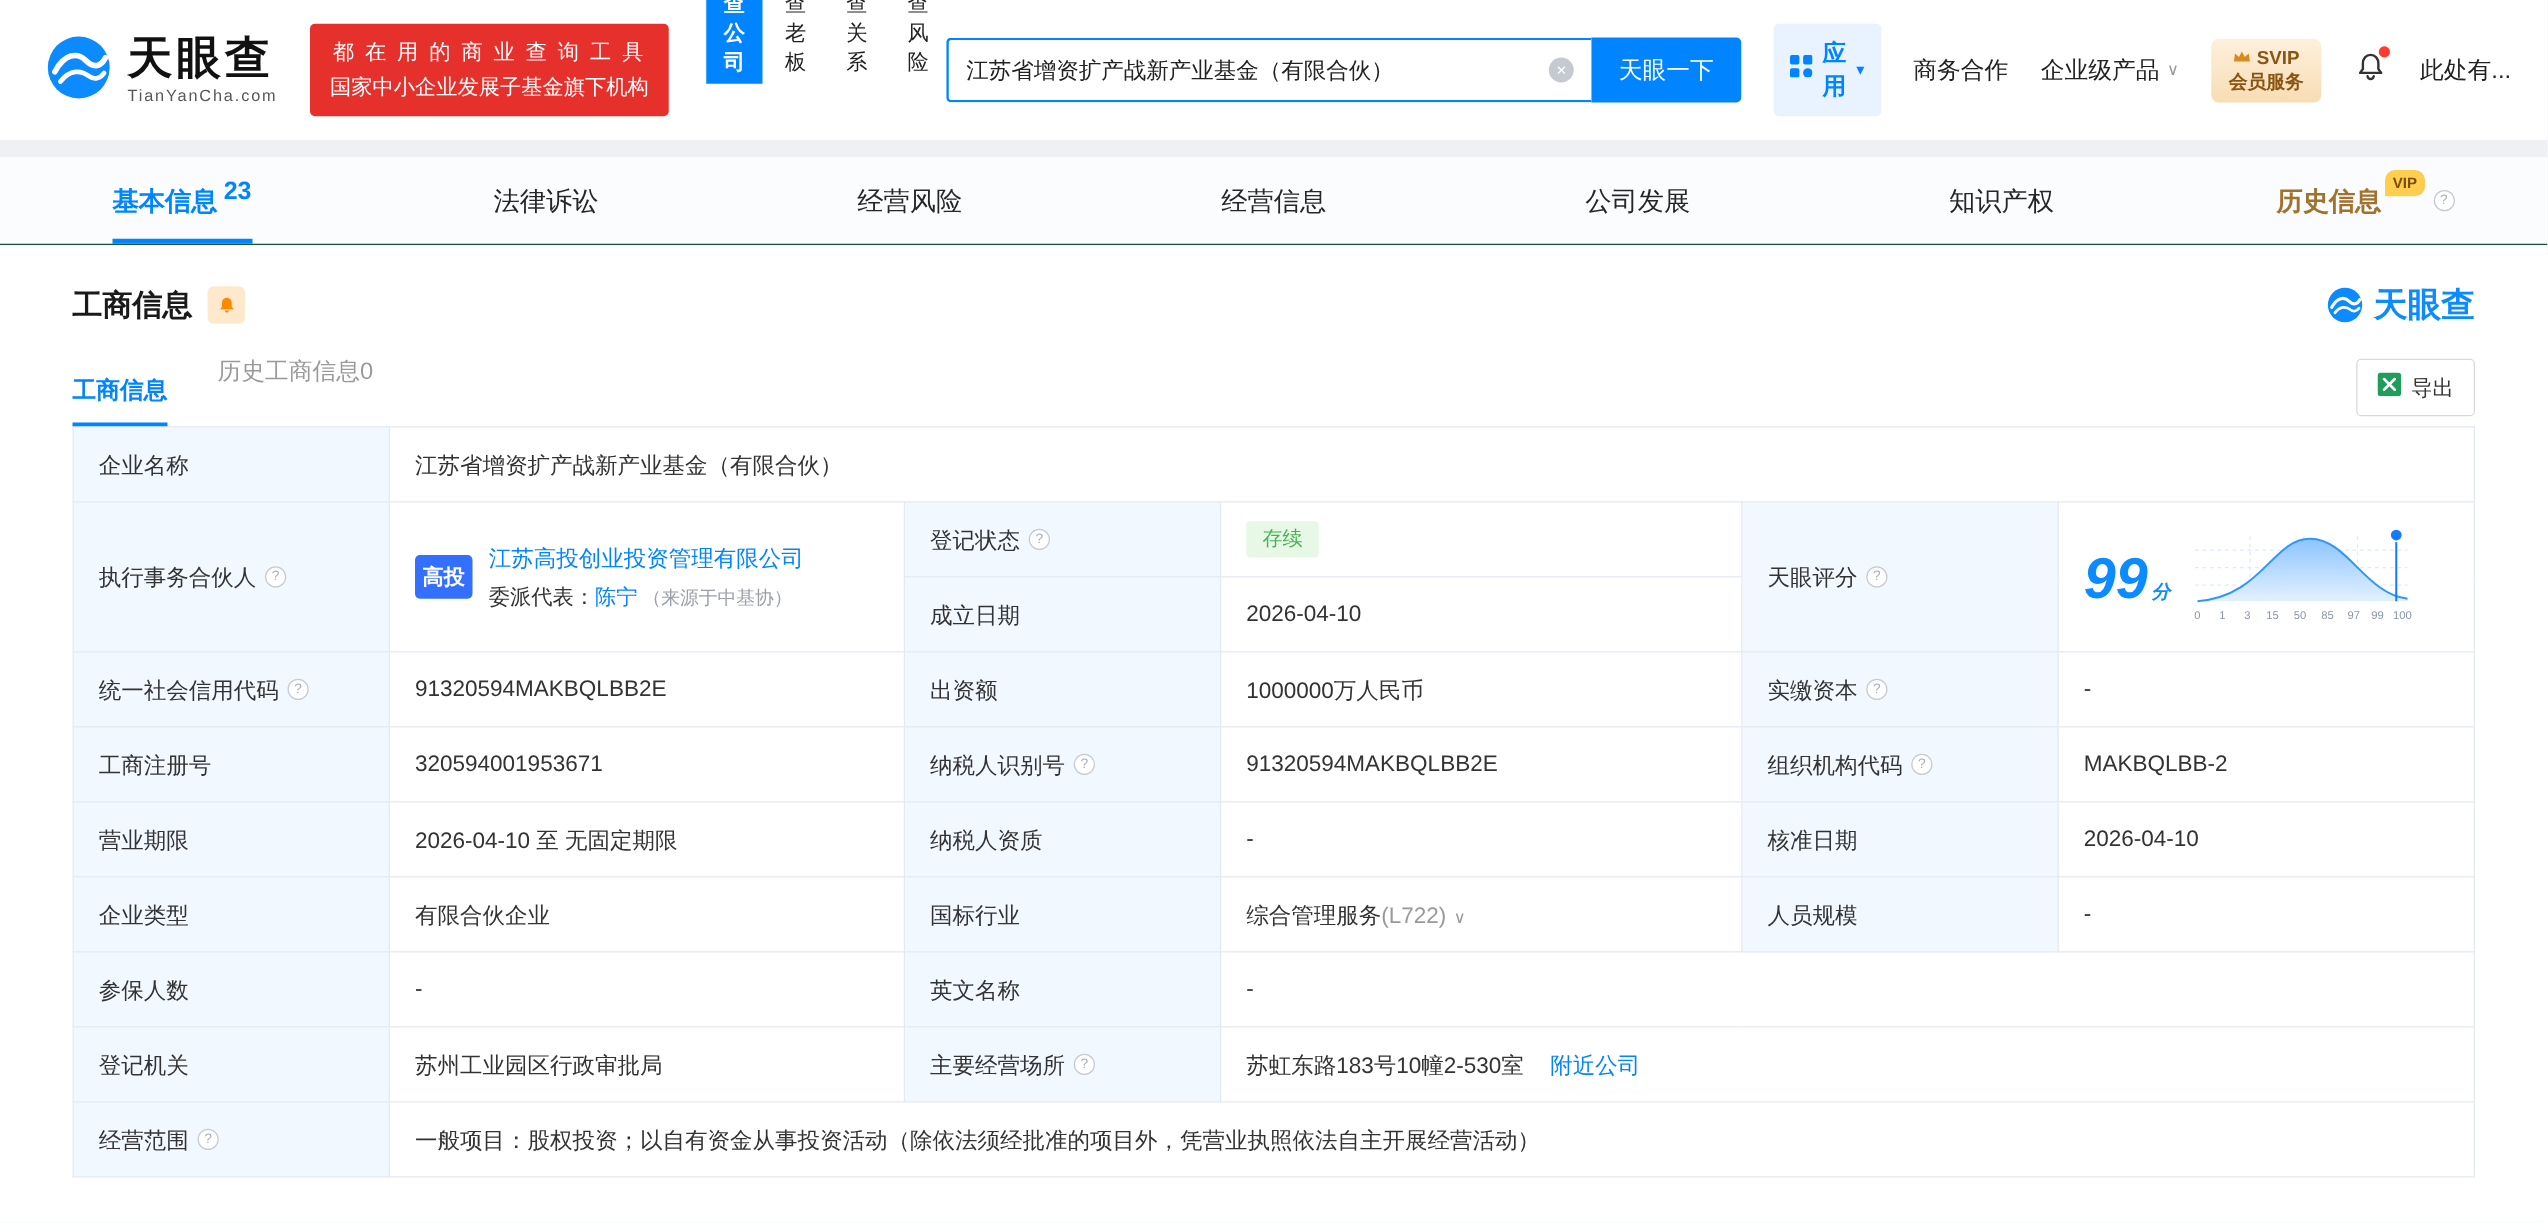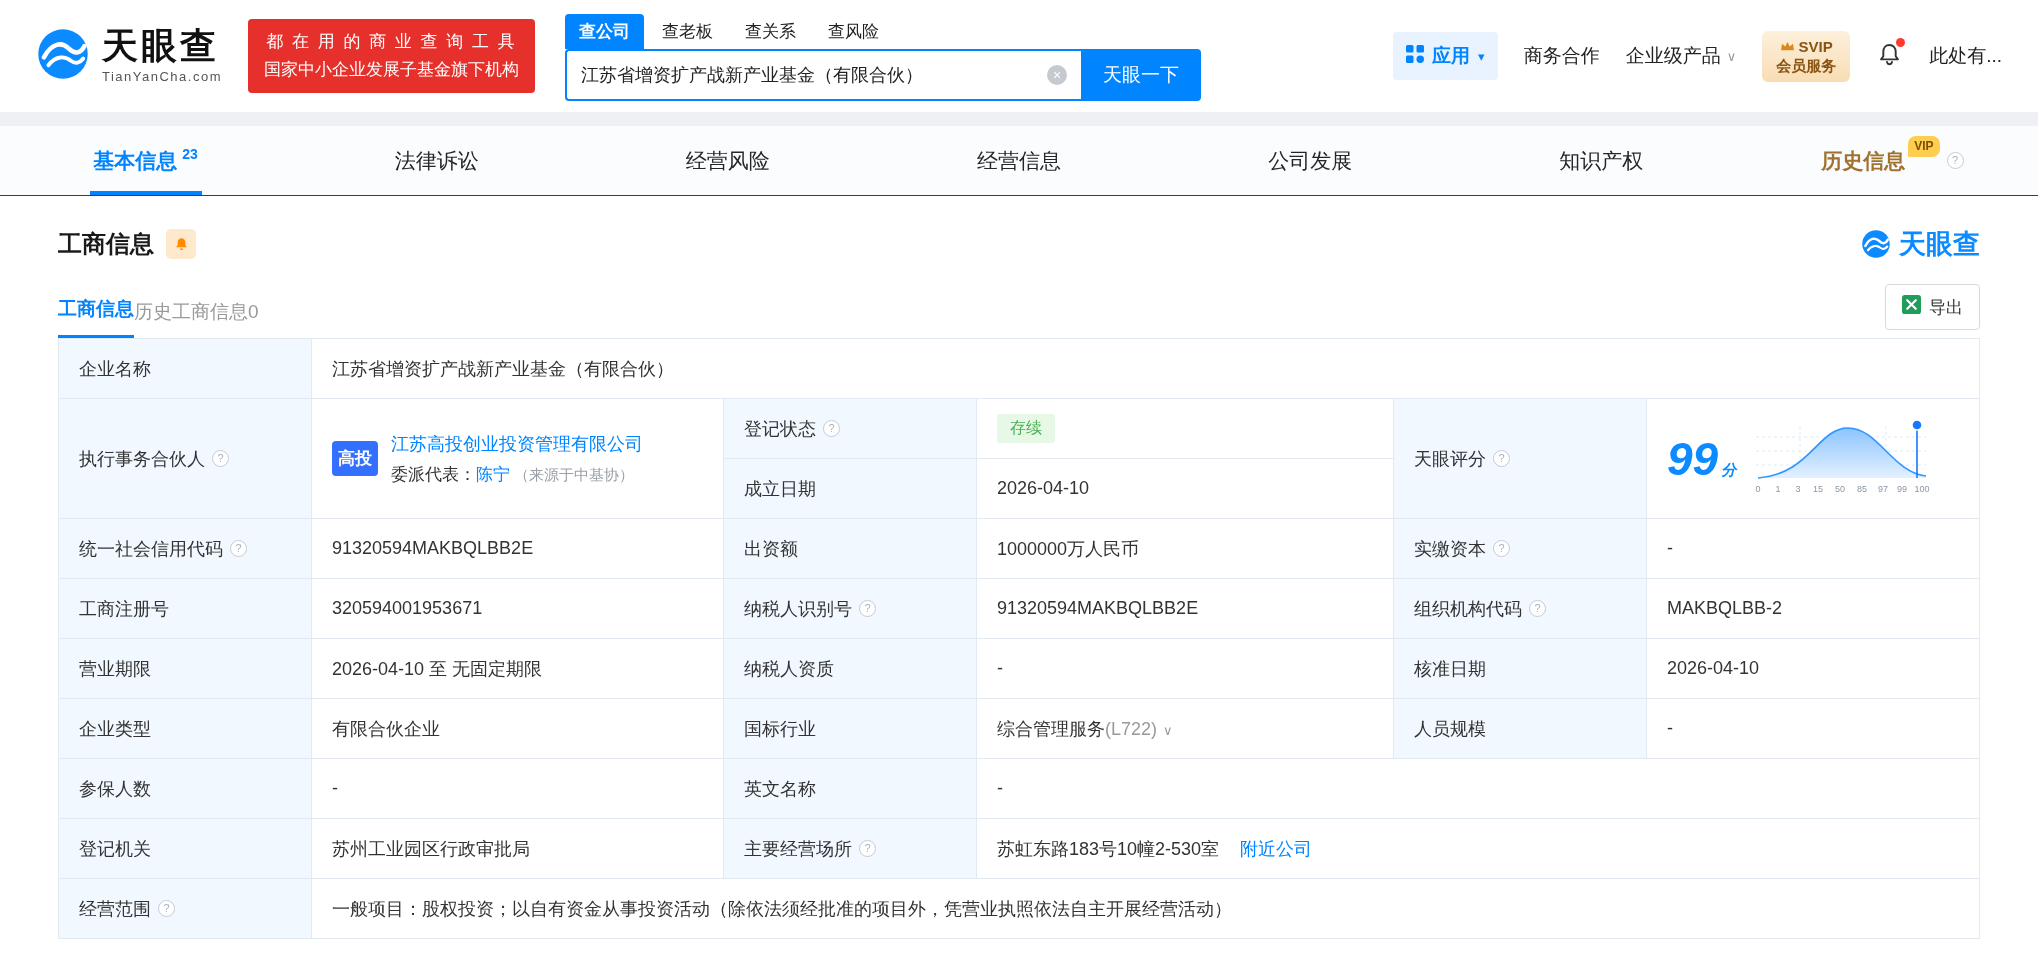--- a/index.html
+++ b/index.html
@@ -8,21 +8,21 @@
   body{background:#eef0f3;font-family:"Liberation Sans","DejaVu Sans",sans-serif;color:#333}
 
   
   .topbar{height:112px;background:#fff;display:flex;align-items:center;padding:0 36px;gap:26px}
   .logo{display:flex;align-items:center;gap:12px;cursor:pointer}
   .logo-cn{font-size:36px;font-weight:700;letter-spacing:3px;color:#111;line-height:1}
   .logo-en{font-size:13px;color:#555;letter-spacing:1.5px;margin-top:5px}
   .promo{background:#e6302c;color:#ffffff;border-radius:4px;padding:9px 16px;text-align:center;font-size:17px;line-height:1.65;white-space:nowrap}
   .promo .l1{letter-spacing:2px}
 
-  .search{display:flex;flex-direction:column;margin-left:4px}
+  .search{display:flex;flex-direction:row;margin-left:4px}
   .stabs{display:flex;align-items:flex-end;gap:4px;height:37px}
   .stab{font-size:17px;padding:6px 14px;color:#222;cursor:pointer}
   .stab.on{background:#0084ff;color:#fff;border-radius:4px 4px 0 0;font-weight:700}
   .srow{display:flex}
   .sbox{position:relative}
   .sbox input{width:516px;height:52px;border:2px solid #0084ff;border-right:0;border-radius:4px 0 0 4px;font-size:18px;padding:0 46px 0 14px;outline:none;color:#222;font-family:inherit;background:#fff}
   .sclear{position:absolute;right:14px;top:16px;width:20px;height:20px;border-radius:50%;background:#c5cad1;color:#fff;font-size:14px;display:flex;align-items:center;justify-content:center;cursor:pointer;line-height:1}
   .sbtn{width:120px;height:52px;background:#0084ff;color:#fff;border:none;font-size:19px;border-radius:0 4px 4px 0;cursor:pointer;font-family:inherit}
 
   .hright{margin-left:auto;display:flex;align-items:center;gap:26px}
@@ -35,35 +35,35 @@
   .bellwrap{position:relative;cursor:pointer;display:flex}
   .reddot{position:absolute;top:-3px;right:-2px;width:9px;height:9px;border-radius:50%;background:#ff3b30}
   .user{font-size:19px;color:#222;cursor:pointer;white-space:nowrap}
 
   
   .card{background:#fff;margin-top:14px;min-height:852px}
   .mtabs{display:flex;height:70px;background:#fbfcfe;border-bottom:1px solid #14532d}
   .mtab{flex:1;display:flex;align-items:center;justify-content:center;font-size:21px;color:#262626;position:relative;cursor:pointer}
   .mtab.on{color:#0084ff;font-weight:700}
   .mtab.on::after{content:"";position:absolute;bottom:0;left:50%;transform:translateX(-50%);width:112px;height:4px;background:#0084ff}
-  .mcount{font-size:14px;margin-left:5px;transform:translateY(-7px)}
+  .mcount{font-size:20px;margin-left:5px;transform:translateY(-7px)}
   .mtab.hist{color:#a0722e;font-weight:700}
   .vipchip{background:#ffce4f;color:#7a4d00;font-size:12px;font-weight:700;padding:2px 6px;border-radius:8px 8px 8px 1px;transform:translateY(-14px);margin-left:3px;line-height:1.4}
   .q{display:inline-flex;width:17px;height:17px;border:1px solid #c5cbd4;border-radius:50%;color:#a9b1bc;font-size:11px;align-items:center;justify-content:center;margin-left:7px;cursor:pointer;flex:none;background:#fff;font-style:normal;font-weight:400;line-height:1}
 
   
   .content{padding:30px 58px 0}
   .shead{display:flex;align-items:center}
   .stitle{font-size:24px;font-weight:700;color:#1a1a1a}
   .bellbadge{width:30px;height:30px;background:#ffe9cc;border-radius:5px;margin-left:12px;display:flex;align-items:center;justify-content:center;cursor:pointer}
   .watermark{margin-left:auto;display:flex;align-items:center;gap:8px;font-size:27px;font-weight:700;color:#0b8bff}
 
   .subrow{display:flex;align-items:flex-end;margin-top:22px}
   .sub1{font-size:19px;font-weight:700;color:#0084ff;padding-bottom:13px;border-bottom:3px solid #0084ff;cursor:pointer}
-  .sub2{font-size:19px;color:#9a9a9a;padding-bottom:13px;cursor:pointer}
+  .sub2{font-size:19px;color:#9a9a9a;margin-left:40px;padding-bottom:31px;cursor:pointer}
   .export{margin-left:auto;display:flex;align-items:center;gap:8px;border:1px solid #d9d9d9;border-radius:4px;padding:10px 16px;font-size:17px;color:#333;cursor:pointer;background:#fff;margin-bottom:8px;font-family:inherit}
 
   table{width:100%;border-collapse:collapse;table-layout:fixed}
   td{border:1px solid #e3e9f1;height:60px;padding:8px 20px;font-size:18px;vertical-align:middle;background:#fff;color:#333}
   td.lbl{background:#f1f8ff}
   td.lbl .lblin{display:flex;align-items:center}
   .link{color:#0084ff;cursor:pointer;text-decoration:none}
   .badge-green{display:inline-block;background:#e7f8e7;color:#48b353;padding:4px 13px;border-radius:3px;font-size:16px}
   .gray{color:#999}
   .caret-sm{color:#999;font-size:13px;margin-left:6px;cursor:pointer}

